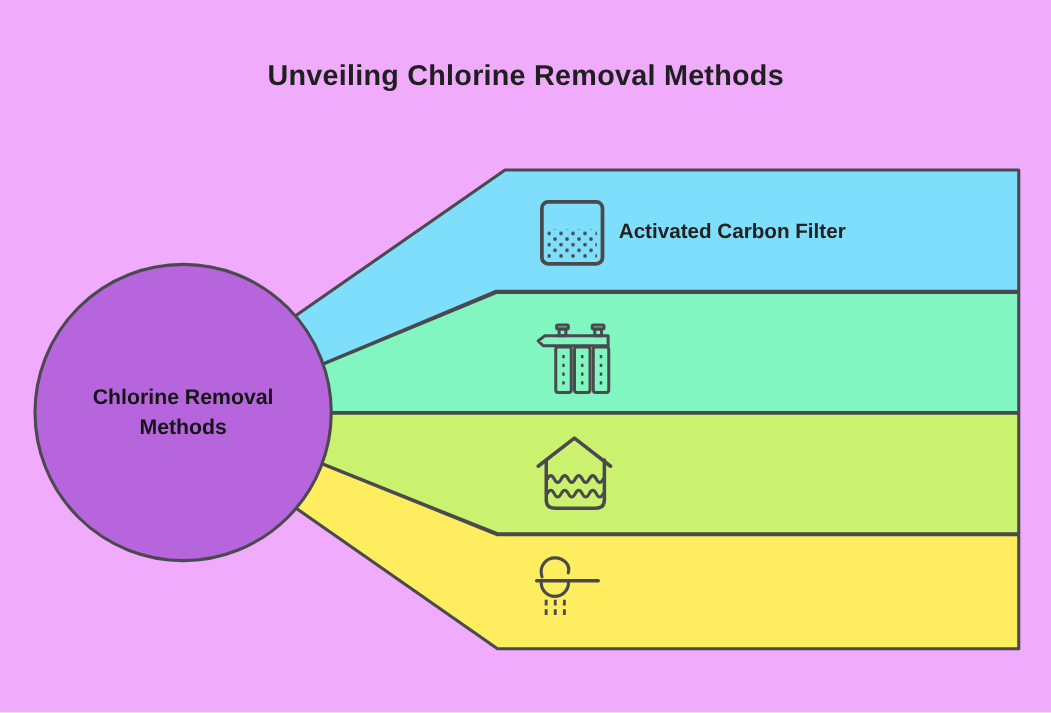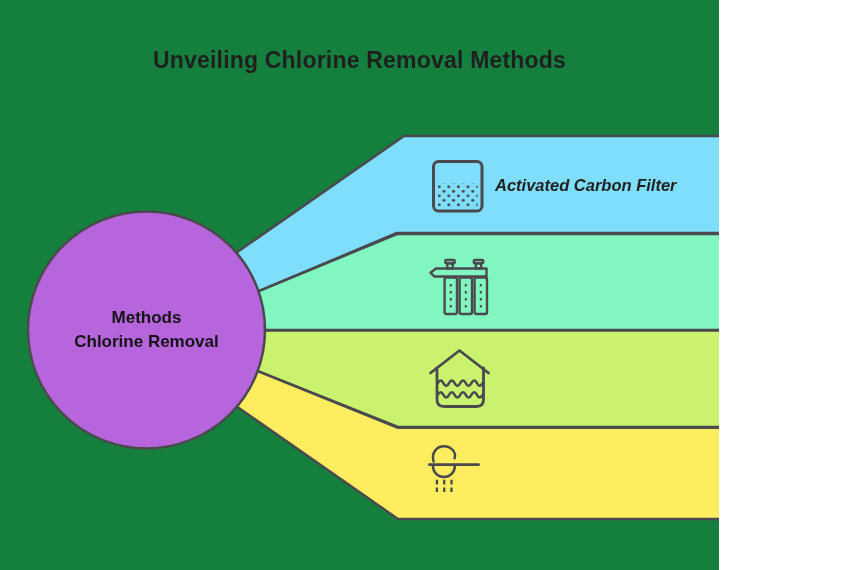--- a/index.html
+++ b/index.html
@@ -1,20 +1,20 @@
 <!DOCTYPE html>
 <html><head>
 <meta charset="utf-8">
 <style>
   html, body { margin: 0; padding: 0; background: #ffffff; }
   .stage {
     position: relative;
-    width: 719px;
+    width: 841px;
     height: 570px;
-    background: #15803d;
+    background: #f0abfc;
     overflow: hidden;
     font-family: "Liberation Sans", "DejaVu Sans", sans-serif;
   }
   .title {
     position: absolute;
     left: 0; right: 0; top: 47px;
     text-align: center;
     font-size: 23px;
     font-weight: 700;
     color: #1f1f1f;
@@ -96,19 +96,19 @@
       <path d="M 433.6,461.5 C 430.8,452 437.5,446.3 444,446.3 C 450.5,446.3 456.6,451.5 454.6,458.3"></path>
       <path d="M 433,466.2 A 10.9,10.9 0 0 0 454.8,466.2"></path>
       <path d="M 429.3,464.6 L 478.6,464.6" stroke-width="2.7"></path>
       <path d="M 436.9,479.8 L 436.9,494.6" stroke-width="2.3" stroke-linecap="butt" stroke-dasharray="4.6 3"></path>
       <path d="M 444.2,479.8 L 444.2,494.6" stroke-width="2.3" stroke-linecap="butt" stroke-dasharray="4.6 3"></path>
       <path d="M 451.5,479.8 L 451.5,494.6" stroke-width="2.3" stroke-linecap="butt" stroke-dasharray="4.6 3"></path>
     </g>
   </svg>
 
   <div class="center-label">
+    <div>Chlorine Removal</div>
     <div>Methods</div>
-    <div>Chlorine Removal</div>
   </div>
 
-  <div class="band-label" style="top:185px;font-style:italic;">Activated Carbon Filter</div>
+  <div class="band-label" style="top:185px;">Activated Carbon Filter</div>
 
 </div>
 
 </body></html>

